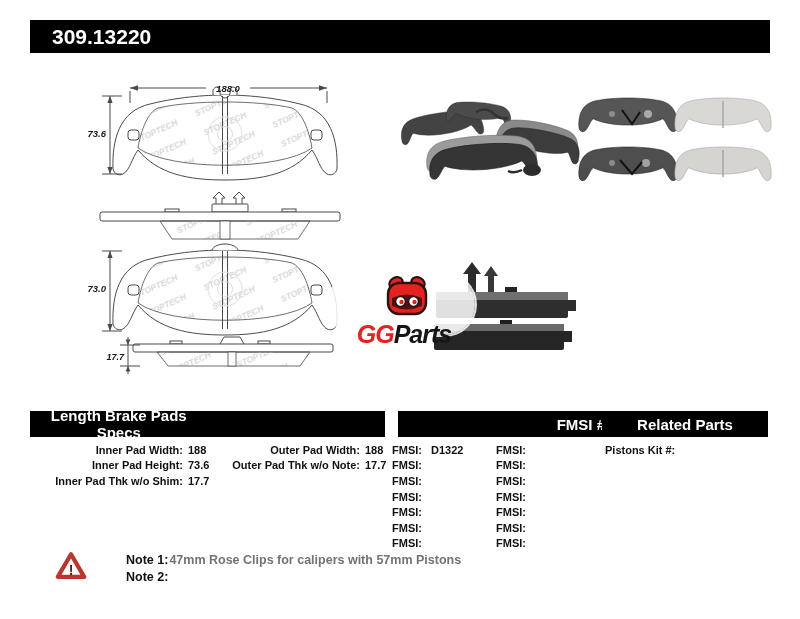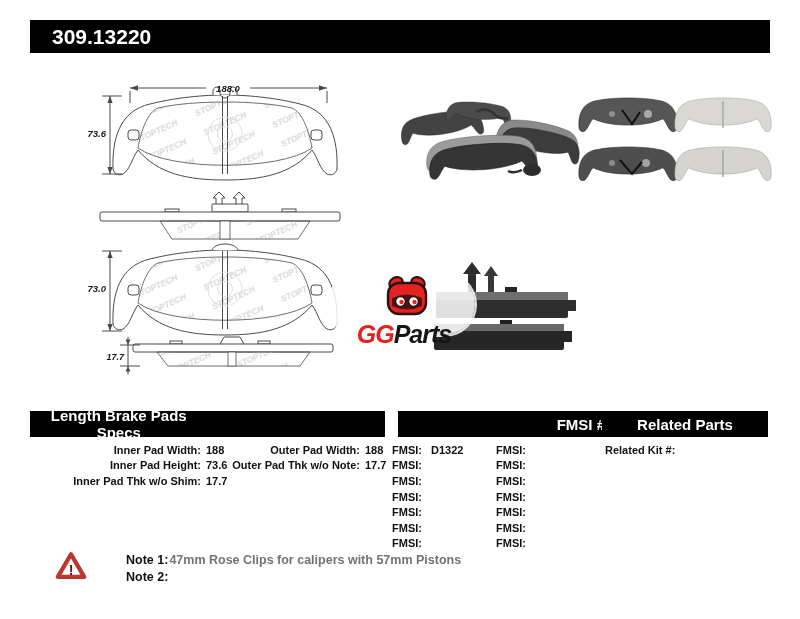--- a/index.html
+++ b/index.html
@@ -25,21 +25,21 @@
   .thbar{position:absolute;top:411px;height:26px;background:#000;color:#fff;
          font-size:15px;font-weight:bold;display:flex;align-items:center;z-index:3;}
   .thbar-specs{left:30px;width:355px;}
   .thbar-specs span{width:50%;text-align:center;}
   .thbar-fmsi{left:390px;width:207px;justify-content:flex-end;margin-left:8px;}
   .thbar-related{left:602px;width:166px;justify-content:center;}
   
   .spec-col{position:absolute;top:442px;font-size:11px;font-weight:bold;z-index:3;}
   .spec-row{display:flex;height:15.6px;align-items:center;white-space:nowrap;}
   .spec-row .val{margin-left:5px;}
-  .col-inner{left:48px;width:205px;}
+  .col-inner{left:30px;width:205px;}
   .col-inner .lbl{width:153px;text-align:right;}
   .col-outer{left:215px;width:200px;}
   .col-outer .lbl{width:145px;text-align:right;}
   .col-fmsi1{left:392px;}
   .col-fmsi2{left:496px;}
   .col-fmsi1 .lbl,.col-fmsi2 .lbl{width:34px;text-align:left;}
   .col-related{left:605px;}
   
   .warn-icon{position:absolute;left:55px;top:551px;z-index:3;}
   .note-line{position:absolute;left:95px;font-size:12.5px;font-weight:bold;display:flex;
@@ -302,21 +302,21 @@
         <span class="val"></span>
       </div>
     <div class="spec-row">
         <span class="lbl">FMSI:</span>
         <span class="val"></span>
       </div>
   </div>
 
   <div class="spec-col col-related">
     <div class="spec-row">
-        <span class="lbl">Related Kit #:</span>
+        <span class="lbl">Pistons Kit #:</span>
         <span class="val"></span>
       </div>
   </div>
 
   <svg class="warn-icon" width="32" height="30" viewBox="0 0 34 31">
     <path d="M17 3 L31 27 L3 27 Z" fill="#ffffff" stroke="#b8372f" stroke-width="4.5" stroke-linejoin="round"></path>
     <text x="17" y="25" text-anchor="middle" font-size="15" font-weight="bold" fill="#551512" font-family="Liberation Sans, sans-serif">!</text>
   </svg>
   <div class="note-line note1">
     <span>Note 1:</span>

